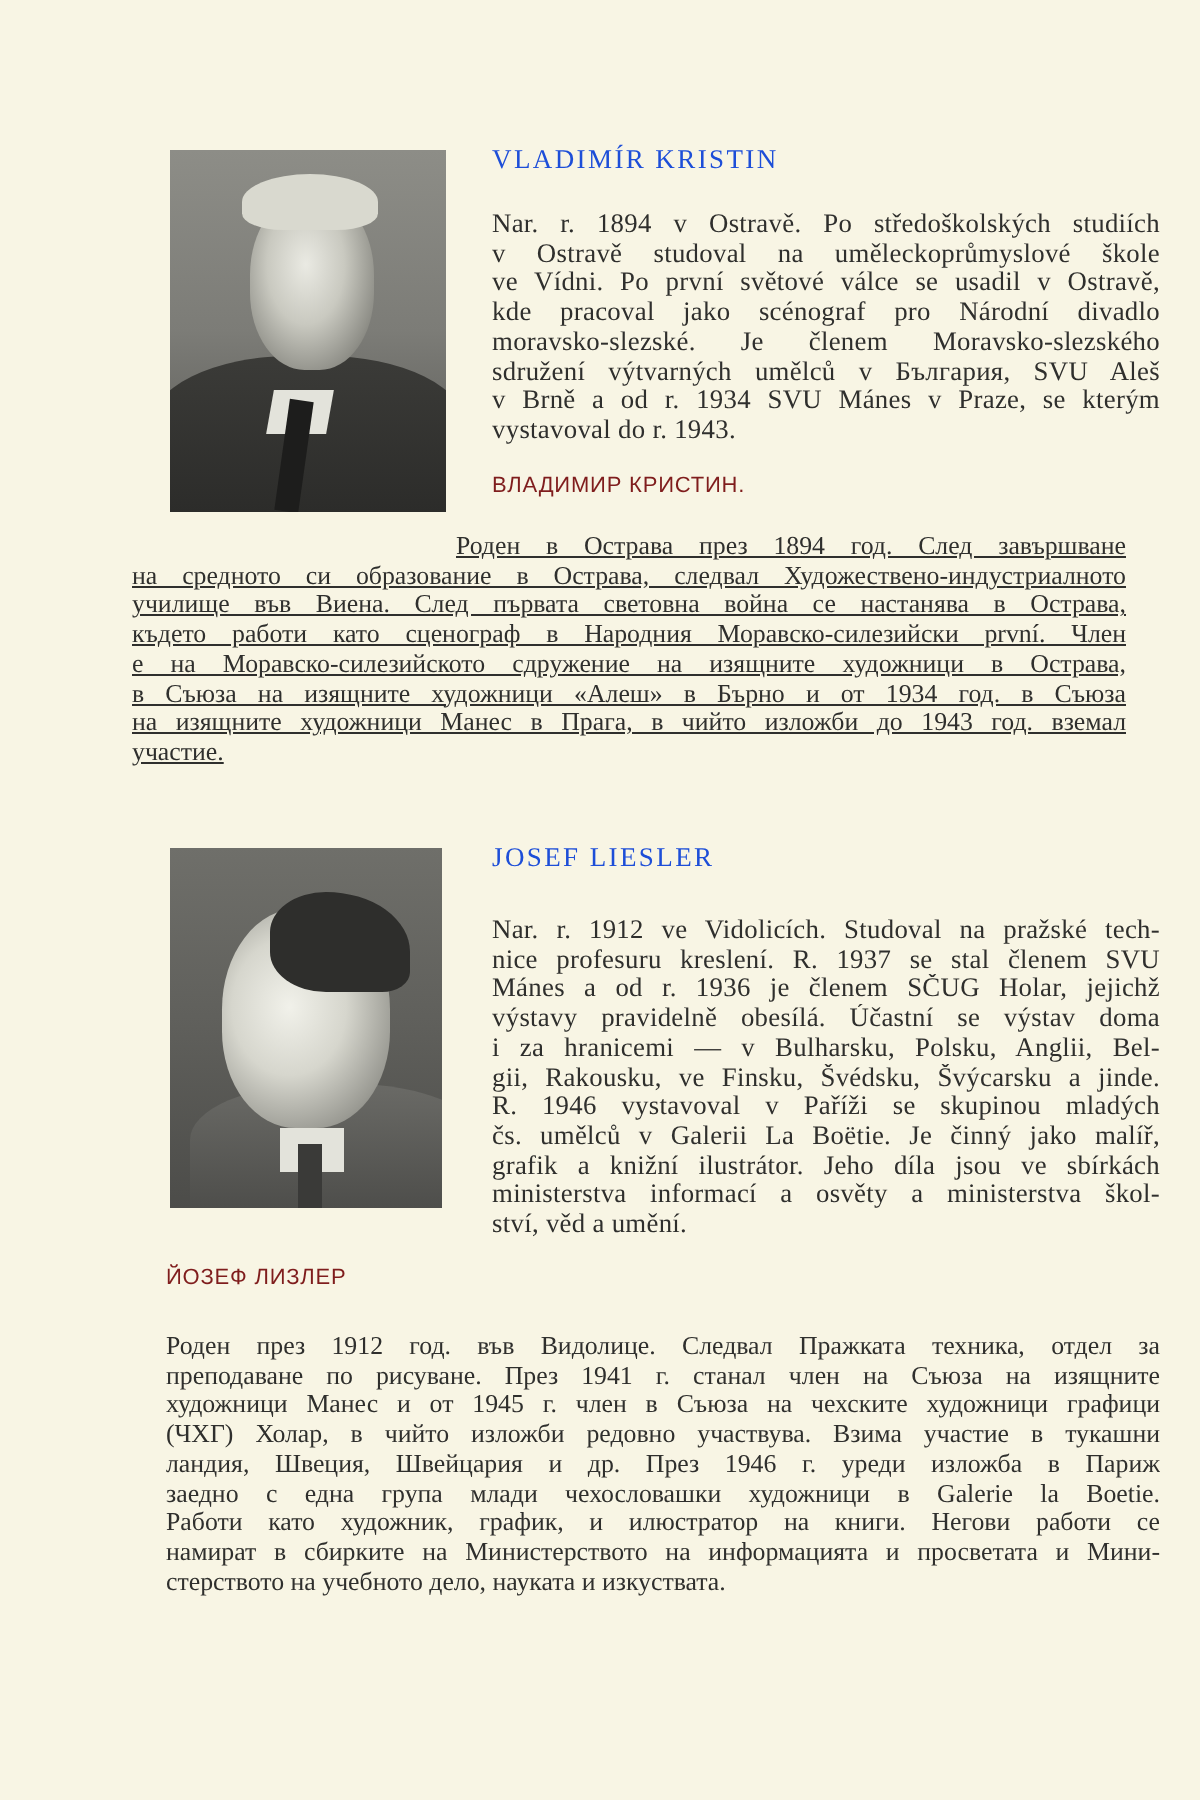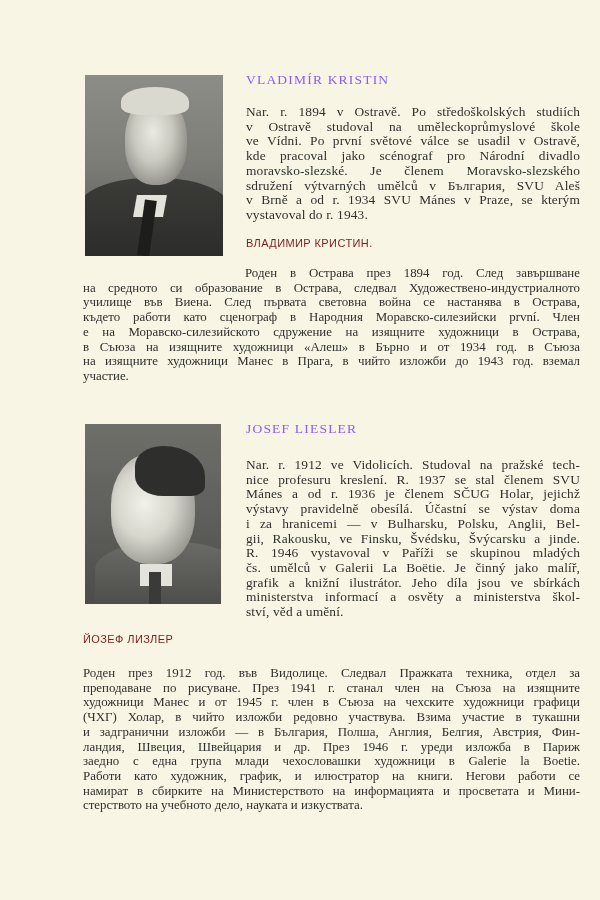--- a/index.html
+++ b/index.html
@@ -25,21 +25,21 @@
   .photo .body {
     position:absolute; left:0; right:0; bottom:0;
     background: linear-gradient(180deg, #3b3b38 0%, #2c2c2a 100%);
     border-radius: 45% 45% 0 0;
   }
   .photo .collar { position:absolute; background:#e3e3db; }
   .photo .tie { position:absolute; background:#1d1d1c; }
 
   .name-cz {
     position: absolute; font-size: 13.5px; letter-spacing: 1.2px;
-    color: #8b5cf6; white-space: nowrap;
+    color: #1d4ed8; white-space: nowrap;
   }
   .name-bg {
     position: absolute; font-family: "Liberation Sans", "DejaVu Sans", sans-serif;
     font-size: 11px; letter-spacing: 0.4px; color: #7f1d1d; white-space: nowrap;
   }
   .para-cz {
     position: absolute; font-size: 13.4px; line-height: 14.7px;
     text-align: justify; letter-spacing: 0.15px; color: #2f2f2d;
     hyphens: manual;
   }
@@ -71,21 +71,21 @@
     <span class="line">ve Vídni. Po první světové válce se usadil v Ostravě,</span>
     <span class="line">kde pracoval jako scénograf pro Národní divadlo</span>
     <span class="line">moravsko-slezské. Je členem Moravsko-slezského</span>
     <span class="line">sdružení výtvarných umělců v България, SVU Aleš</span>
     <span class="line">v Brně a od r. 1934 SVU Mánes v Praze, se kterým</span>
     <span class="line last">vystavoval do r. 1943.</span>
   </div>
 
   <div class="name-bg" style="left:246px; top:237px;">ВЛАДИМИР КРИСТИН.</div>
 
-  <div class="para-bg" style="left:83px; top:266px; width:497px;">
+  <div class="para-bg" style="left:66px; top:266px; width:497px;text-decoration:underline;">
     <span class="line" style="margin-left:162px;">Роден в Острава през 1894 год. След завършване</span>
     <span class="line">на средното си образование в Острава, следвал Художествено-индустриалното</span>
     <span class="line">училище във Виена. След първата световна война се настанява в Острава,</span>
     <span class="line">където работи като сценограф в Народния Моравско-силезийски první. Член</span>
     <span class="line">е на Моравско-силезийското сдружение на изящните художници в Острава,</span>
     <span class="line">в Съюза на изящните художници «Алеш» в Бърно и от 1934 год. в Съюза</span>
     <span class="line">на изящните художници Манес в Прага, в чийто изложби до 1943 год. вземал</span>
     <span class="line last">участие.</span>
   </div>
 </div>
@@ -116,20 +116,19 @@
     <span class="line last">ství, věd a umění.</span>
   </div>
 
   <div class="name-bg" style="left:83px; top:633px;">ЙОЗЕФ ЛИЗЛЕР</div>
 
   <div class="para-bg" style="left:83px; top:666px; width:497px;">
     <span class="line">Роден през 1912 год. във Видолице. Следвал Пражката техника, отдел за</span>
     <span class="line">преподаване по рисуване. През 1941 г. станал член на Съюза на изящните</span>
     <span class="line">художници Манес и от 1945 г. член в Съюза на чехските художници графици</span>
     <span class="line">(ЧХГ) Холар, в чийто изложби редовно участвува. Взима участие в тукашни</span>
-    <span class="line">и задгранични изложби — в България, Полша, Англия, Белгия, Австрия, Фин-</span>
     <span class="line">ландия, Швеция, Швейцария и др. През 1946 г. уреди изложба в Париж</span>
     <span class="line">заедно с една група млади чехословашки художници в Galerie la Boetie.</span>
     <span class="line">Работи като художник, график, и илюстратор на книги. Негови работи се</span>
     <span class="line">намират в сбирките на Министерството на информацията и просветата и Мини-</span>
     <span class="line last">стерството на учебното дело, науката и изкуствата.</span>
   </div>
 </div>
 
 </body></html>

